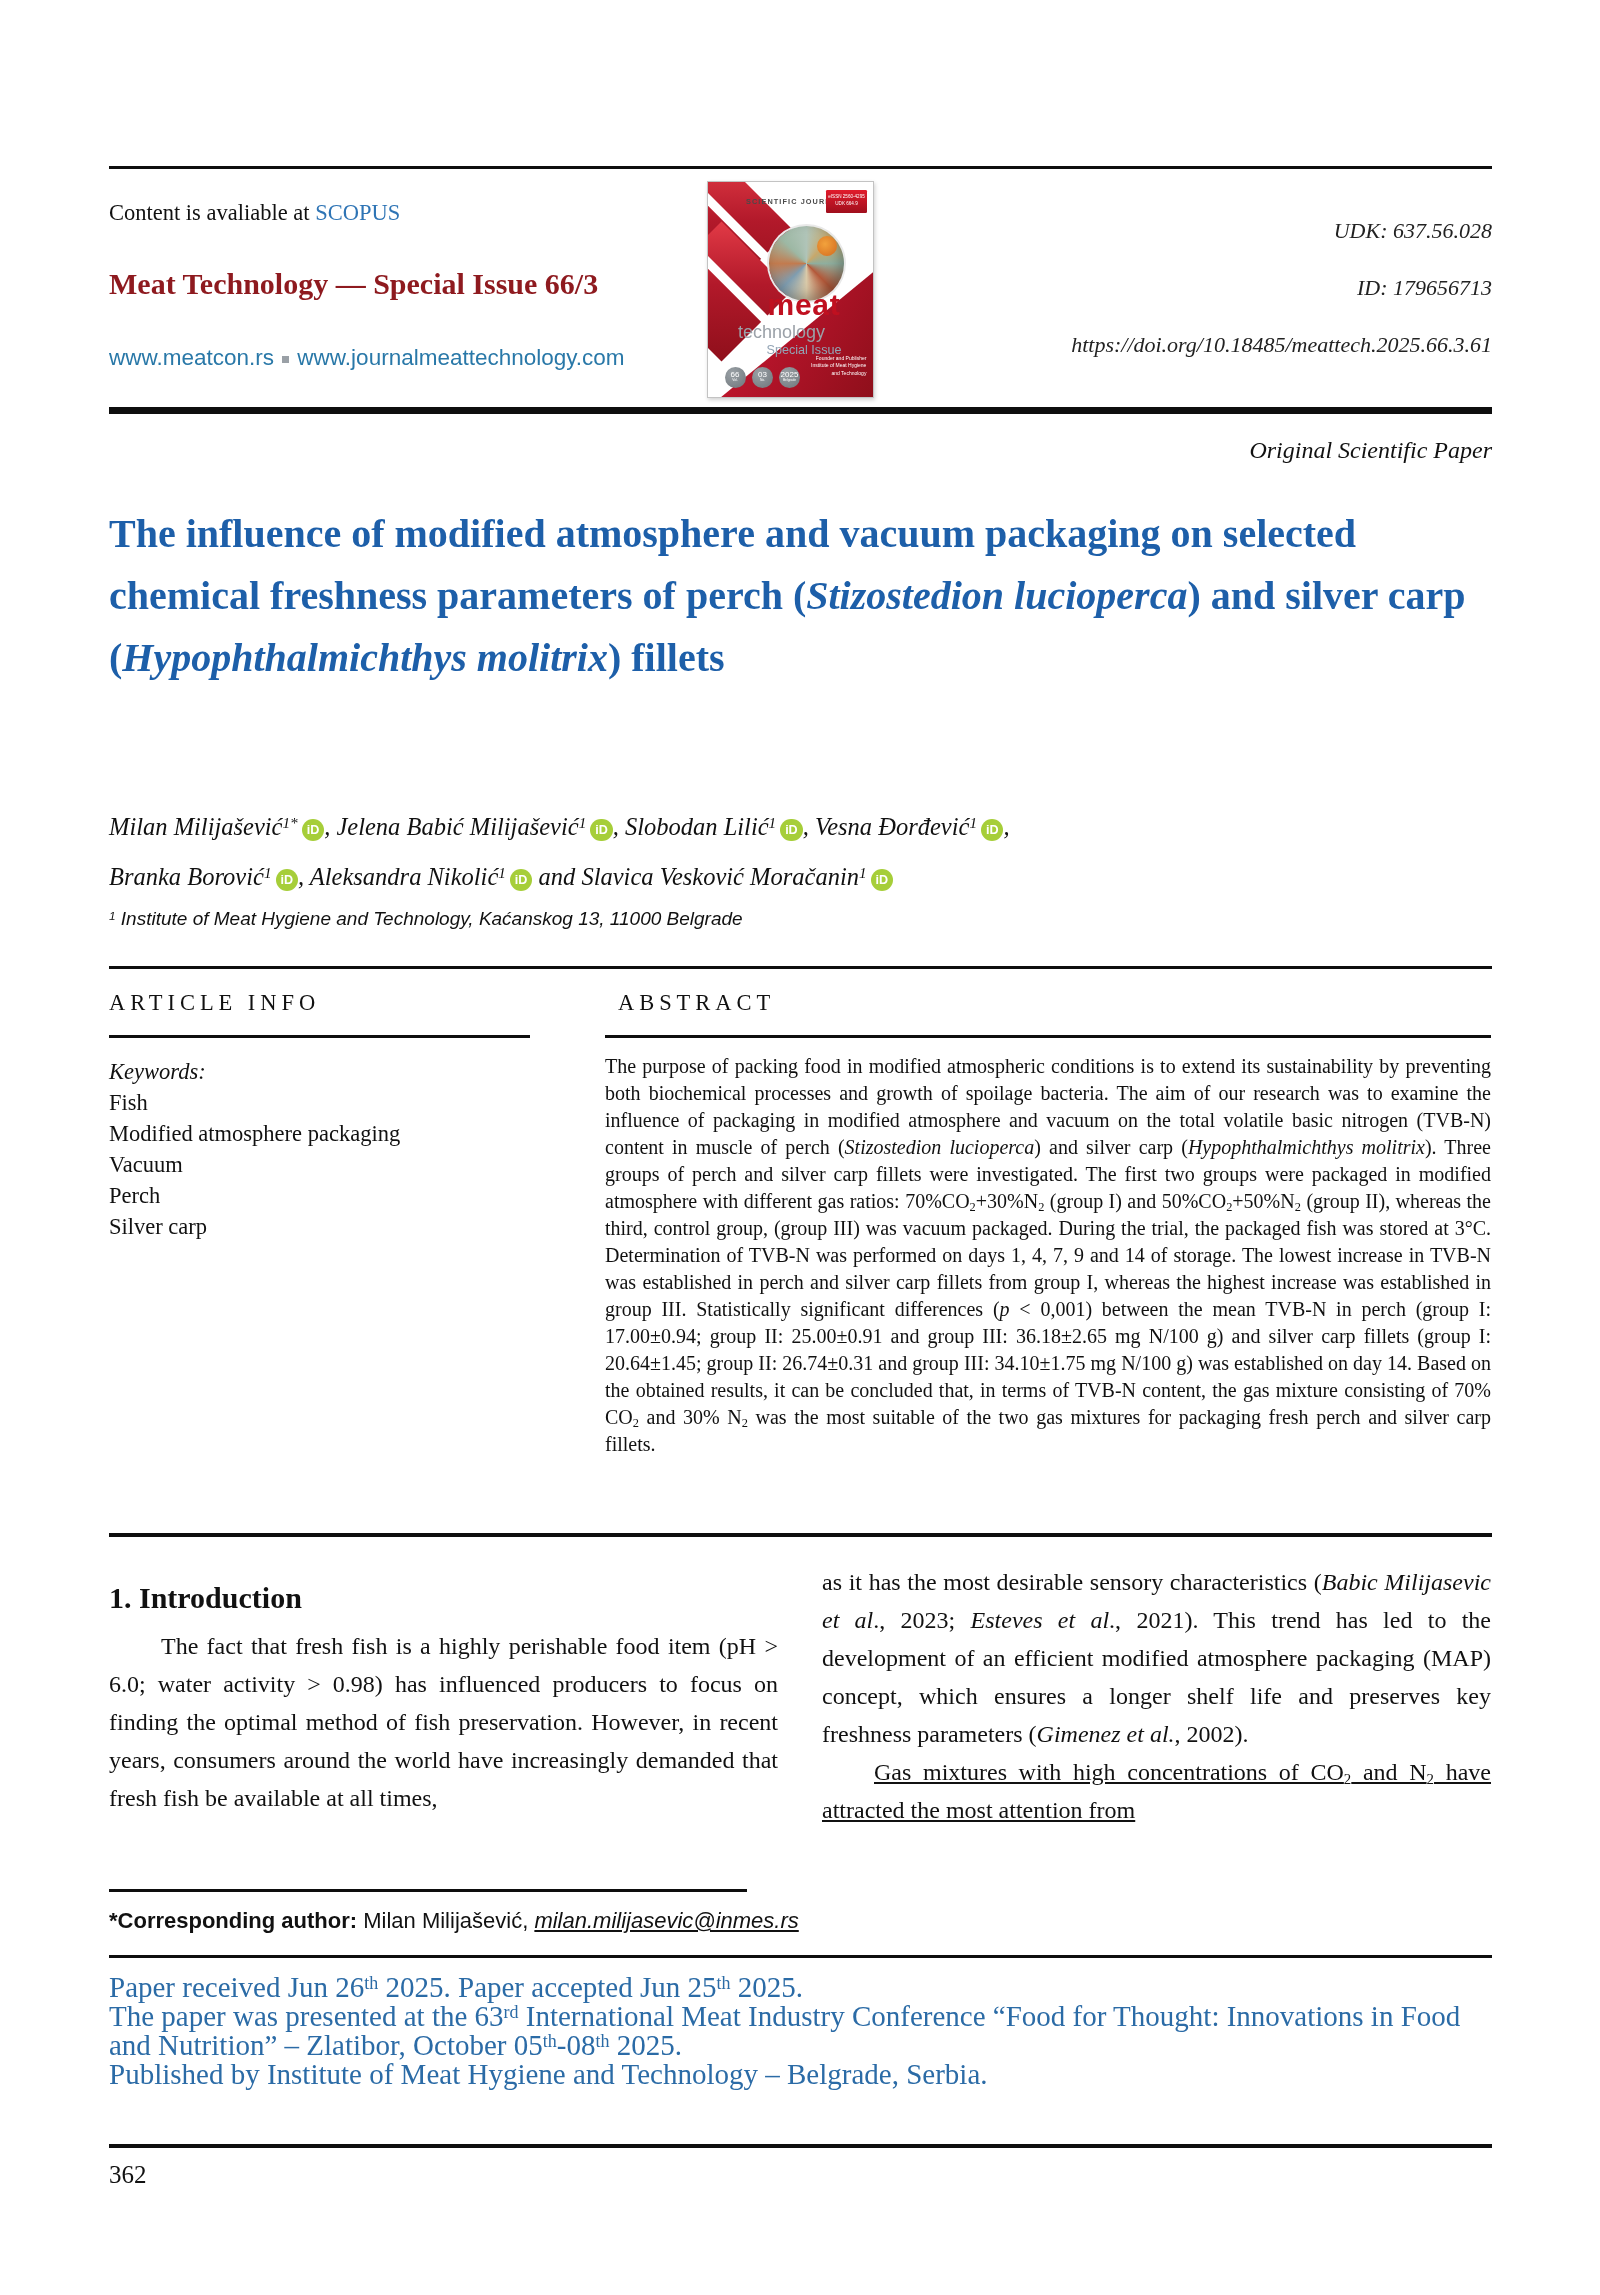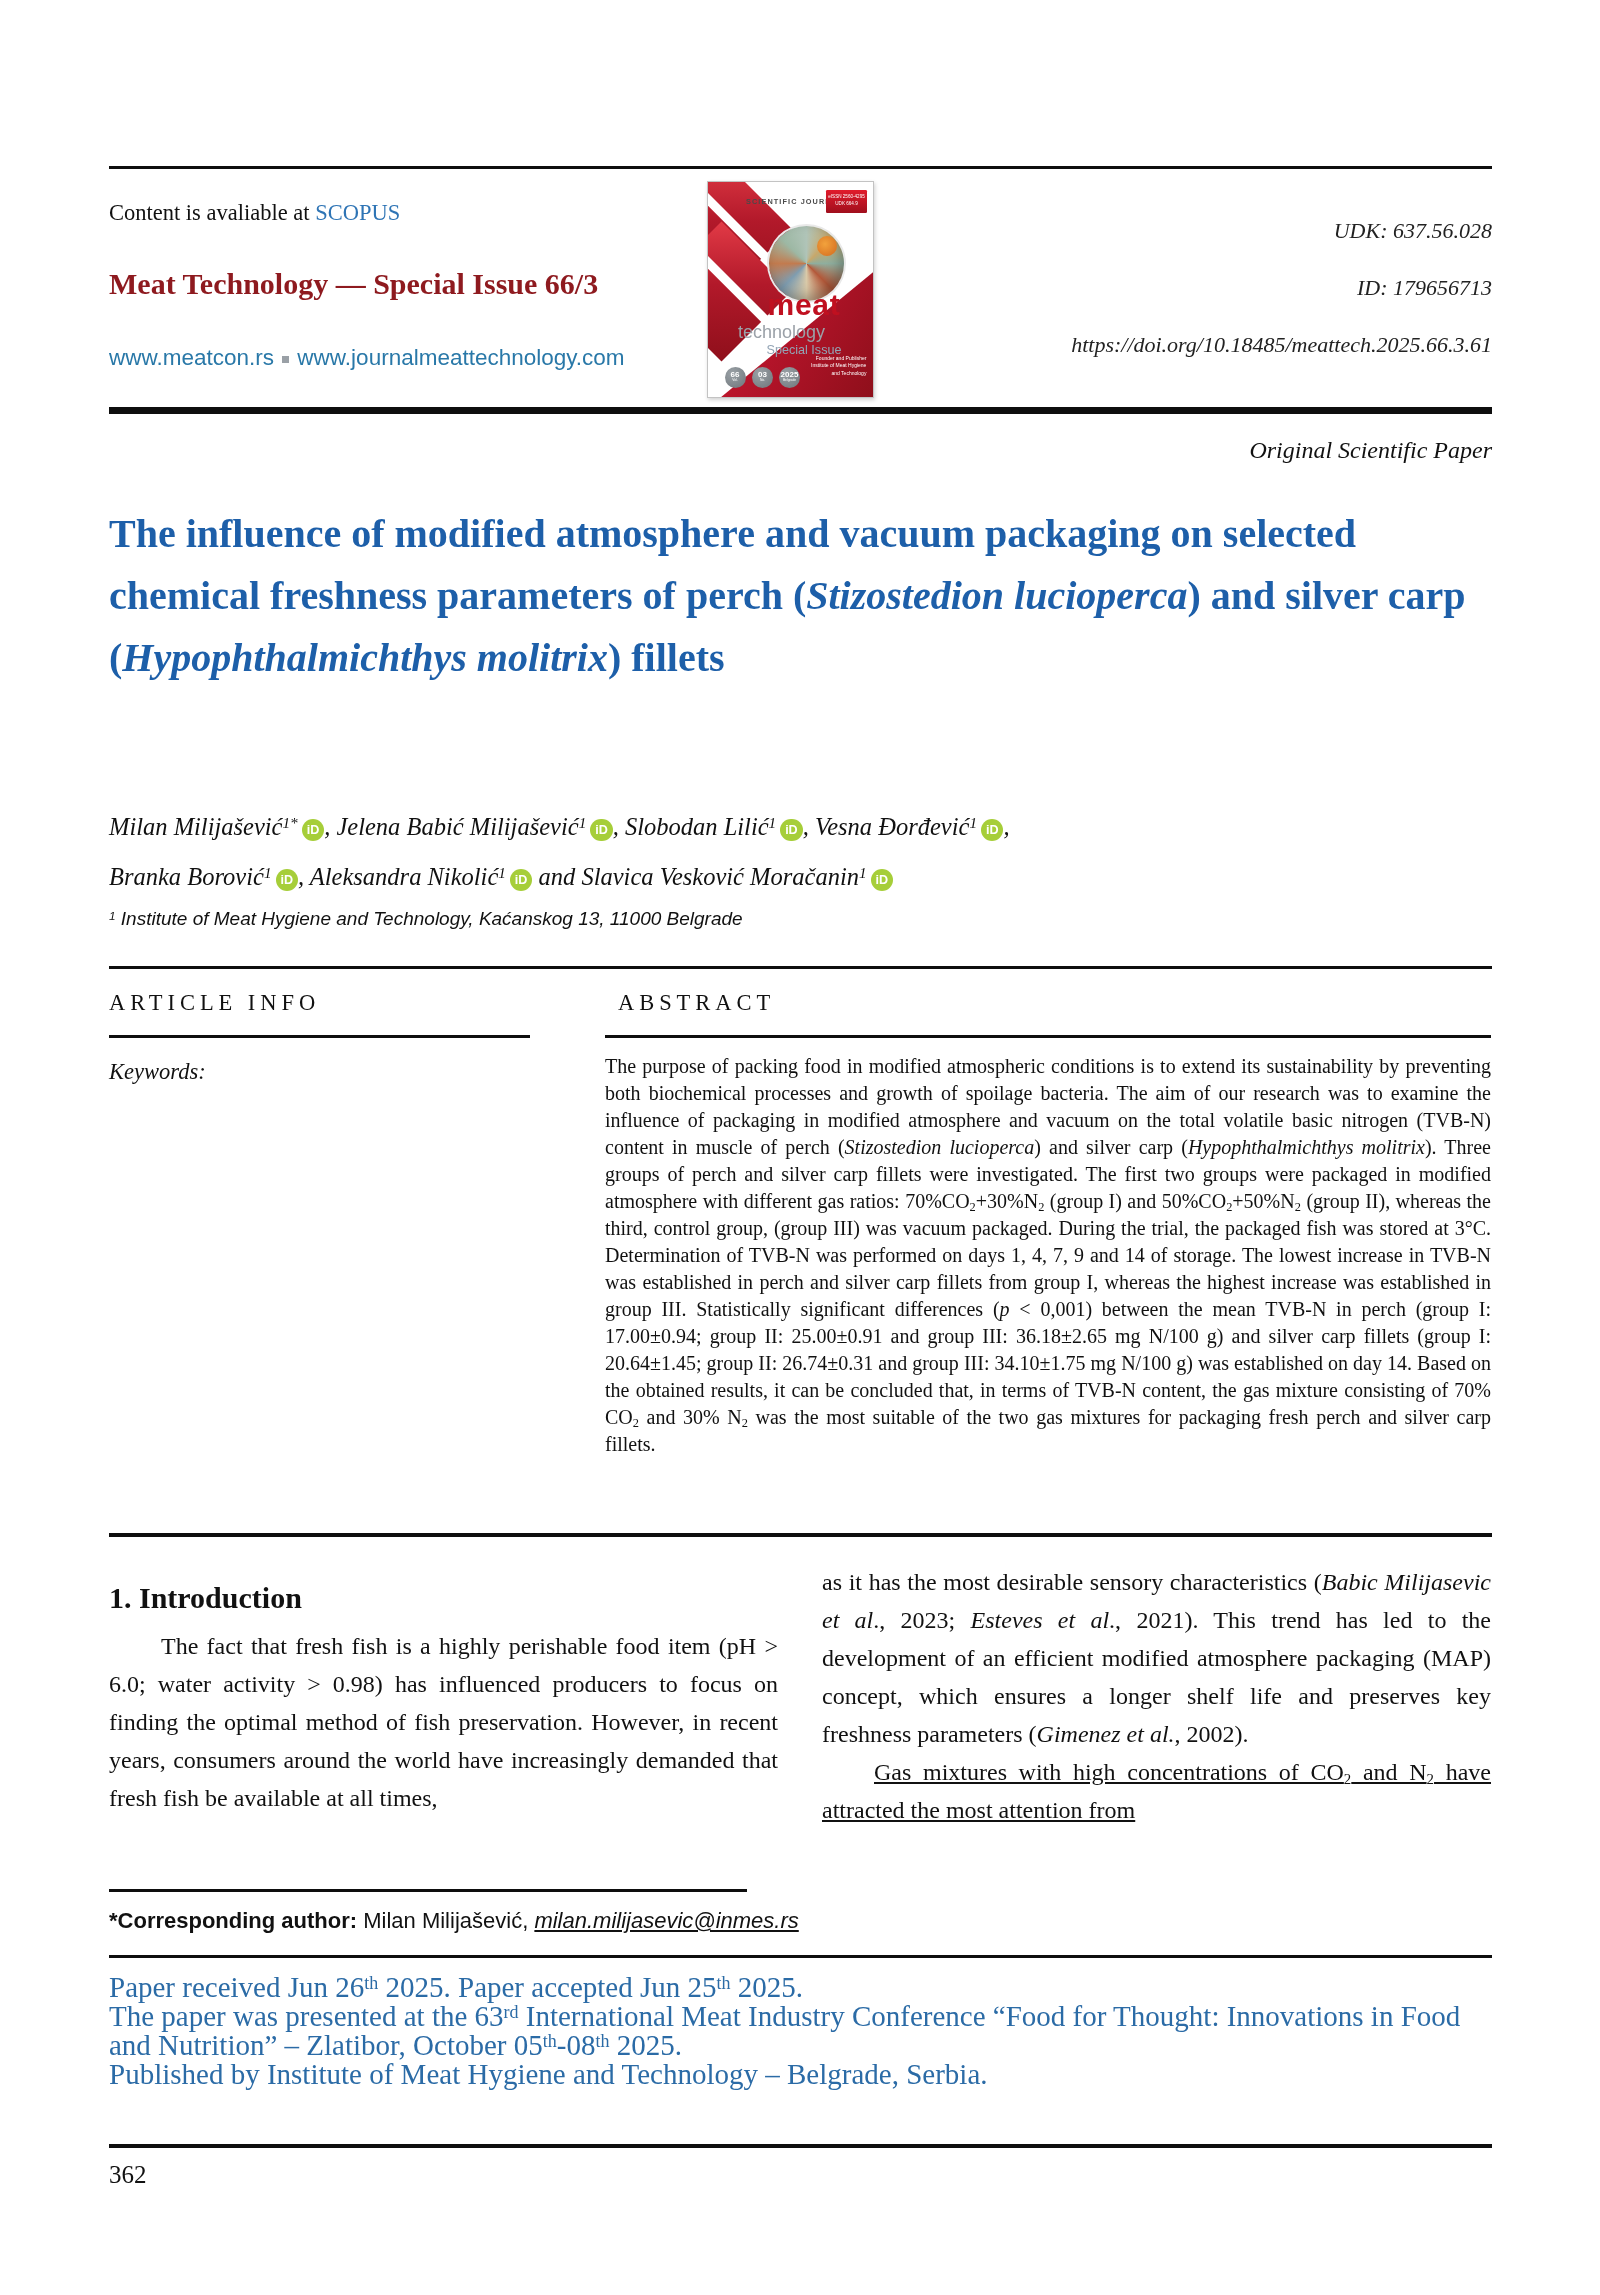--- a/index.html
+++ b/index.html
@@ -42,21 +42,21 @@
                 box-shadow:0 0 0 2px #e9e9e9, inset -4px -5.3px 12px rgba(0,0,0,.25);}
   .circle-sun{position:absolute;left:109px;top:54px;width:20px;height:20px;border-radius:50%;
               background:radial-gradient(circle at 40% 40%,#f2a23c,#d2691e);}
   .meat-word{position:absolute;left:30px;top:106px;width:132px;text-align:center;
              font-size:30px;font-weight:bold;color:#c01020;letter-spacing:0.7px;}
   .tech-word{position:absolute;left:30px;top:140px;width:132px;text-align:left;font-size:18px;color:#9ba1a8;}
   .special-word{position:absolute;left:30px;top:161px;width:132px;text-align:center;font-size:12.6px;color:#93a4b5;}
   .vol-circle{position:absolute;top:185px;width:21px;height:21px;border-radius:50%;
               background:radial-gradient(circle at 35% 30%,#9aa1a6,#6e757a);color:#fff;text-align:center;}
   .vc1{left:16.5px;} .vc2{left:44px;} .vc3{left:71px;}
-  .vol-num{font-size:8px;font-weight:bold;line-height:9.3px;margin-top:2.6px;}
+  .vol-num{font-size:8px;font-weight:normal;line-height:9.3px;margin-top:2.6px;}
   .vol-lab{font-size:3.3px;line-height:3.3px;}
   .founder{position:absolute;right:6.6px;top:173px;text-align:right;color:#fff;font-size:5px;line-height:1.45;}
 
   
   .paper-type{right:109px;top:437px;font-style:italic;font-size:24px;}
   .main-title{left:109px;top:503px;width:1383px;font-size:40px;font-weight:bold;color:#1D5FA9;line-height:62px;}
   .authors{left:109px;top:802px;width:1402px;font-size:24.5px;font-style:italic;line-height:50px;}
   .orcid{display:inline-block;width:22.5px;height:22.5px;border-radius:50%;background:#A6CE39;color:#fff;
          font-family:"Liberation Sans",sans-serif;font-style:normal;font-weight:bold;font-size:12.6px;
          text-align:center;line-height:22.5px;vertical-align:1.3px;margin-left:4px;}
@@ -159,20 +159,27 @@
 
   <div class="rule rule-info-top"></div>
 
   <div class="abs info-col col-head">ARTICLE INFO</div>
   <div class="abs abs-col col-head">ABSTRACT</div>
   <div class="rule rule-info-l"></div>
   <div class="rule rule-info-r"></div>
 
   <div class="abs keywords">
     <div class="it">Keywords:</div>
+    <div>
+        <div>Fish</div>
+        <div>Modified atmosphere packaging</div>
+        <div>Vacuum</div>
+        <div>Perch</div>
+        <div>Silver carp</div>
+      </div>
   </div>
 
   <div class="abs abstract-text"><span>The purpose of packing food in modified atmospheric conditions is to extend its sustainability by preventing both biochemical processes and growth of spoilage bacteria. The aim of our research was to examine the influence of packaging in modified atmosphere and vacuum on the total volatile basic nitrogen (TVB-N) content in muscle of perch (</span><span class="it">Stizostedion lucioperca</span><span>) and silver carp (</span><span class="it">Hypophthalmichthys molitrix</span><span>). Three groups of perch and silver carp fillets were investigated. The first two groups were packaged in modified atmosphere with different gas ratios: 70%CO</span><sub>2</sub><span>+30%N</span><sub>2</sub><span> (group I) and 50%CO</span><sub>2</sub><span>+50%N</span><sub>2</sub><span> (group II), whereas the third, control group, (group III) was vacuum packaged. During the trial, the packaged fish was stored at 3°C. Determination of TVB-N was performed on days 1, 4, 7, 9 and 14 of storage. The lowest increase in TVB-N was established in perch and silver carp fillets from group I, whereas the highest increase was established in group III. Statistically significant differences (</span><span class="it">p</span><span> &lt; 0,001) between the mean TVB-N in perch (group I: 17.00±0.94; group II: 25.00±0.91 and group III: 36.18±2.65 mg N/100 g) and silver carp fillets (group I: 20.64±1.45; group II: 26.74±0.31 and group III: 34.10±1.75 mg N/100 g) was established on day 14. Based on the obtained results, it can be concluded that, in terms of TVB-N content, the gas mixture consisting of 70% CO</span><sub>2</sub><span> and 30% N</span><sub>2</sub><span> was the most suitable of the two gas mixtures for packaging fresh perch and silver carp fillets.</span></div>
 
   <div class="rule rule-abs-bottom"></div>
 
   <div class="abs intro-head">1. Introduction</div>
   <div class="abs intro-left"><span>The fact that fresh fish is a highly perishable food item (pH &gt; 6.0; water activity &gt; 0.98) has influenced producers to focus on finding the optimal method of fish preservation. However, in recent years, consumers around the world have increasingly demanded that fresh fish be available at all times,</span></div>
   <div class="abs intro-right">
     <p><span>as it has the most desirable sensory characteristics (</span><span class="it">Babic Milijasevic et al</span><span>., 2023; </span><span class="it">Esteves et al</span><span>., 2021). This trend has led to the development of an efficient modified atmosphere packaging (MAP) concept, which ensures a longer shelf life and preserves key freshness parameters (</span><span class="it">Gimenez et al.</span><span>, 2002).</span></p>

